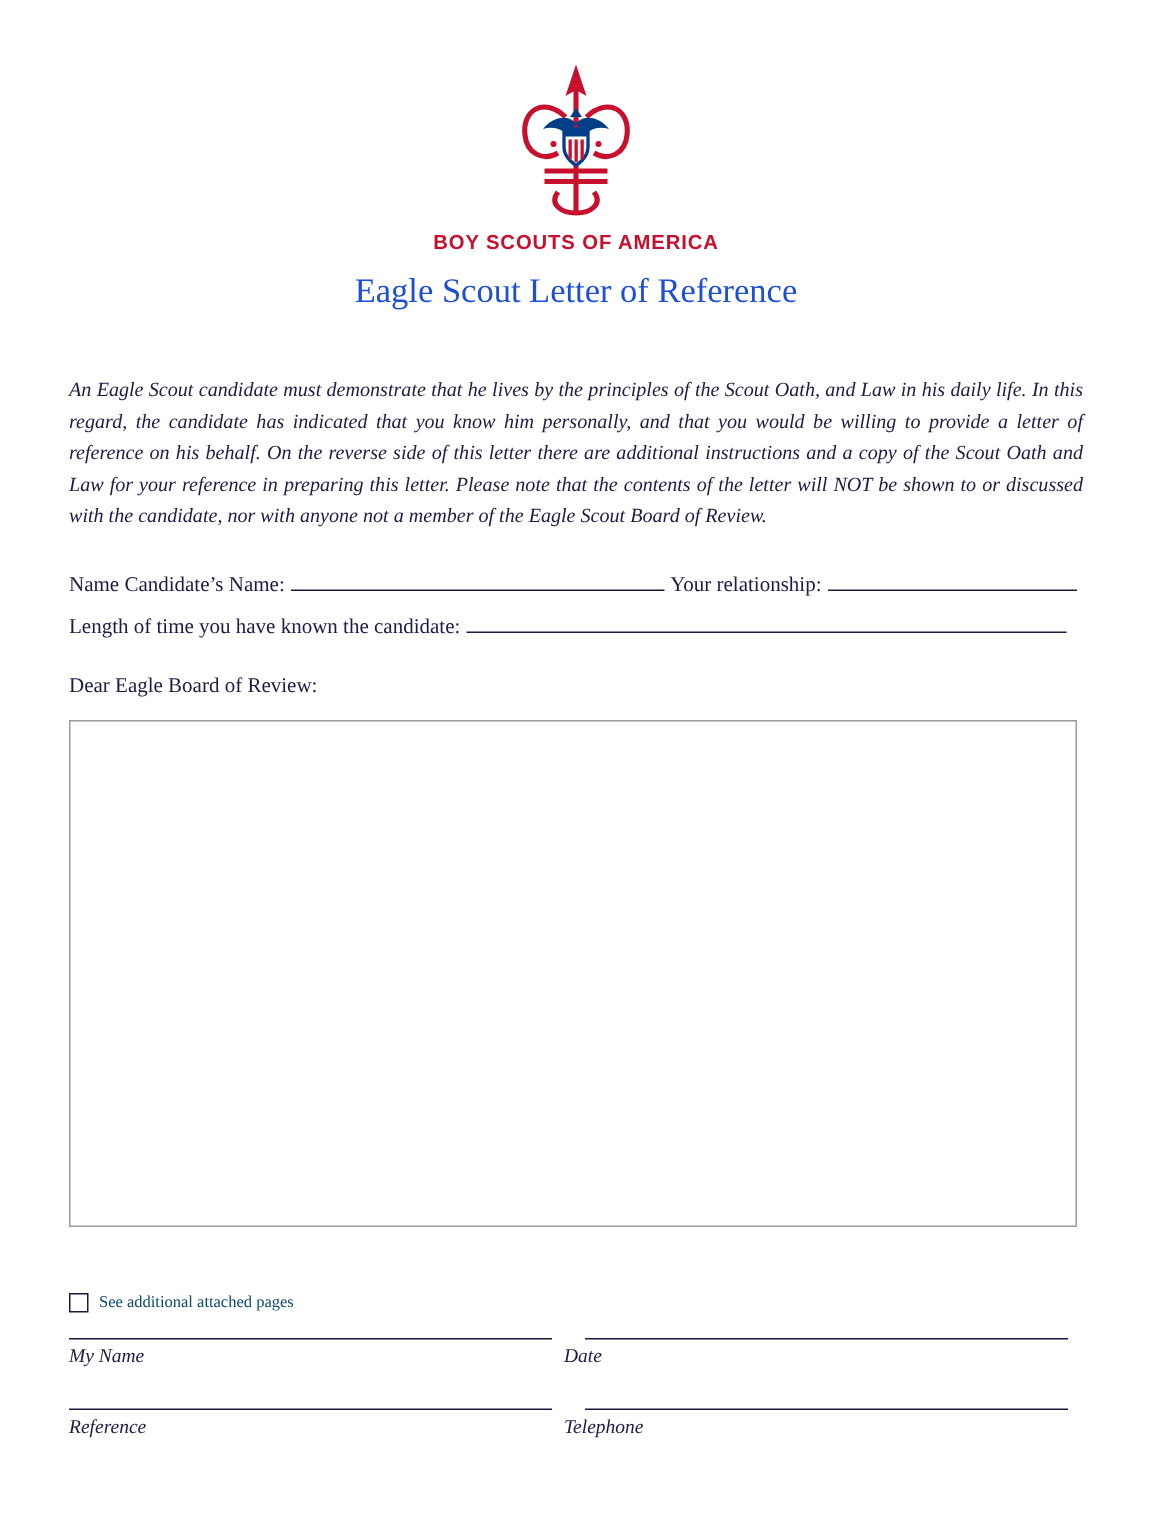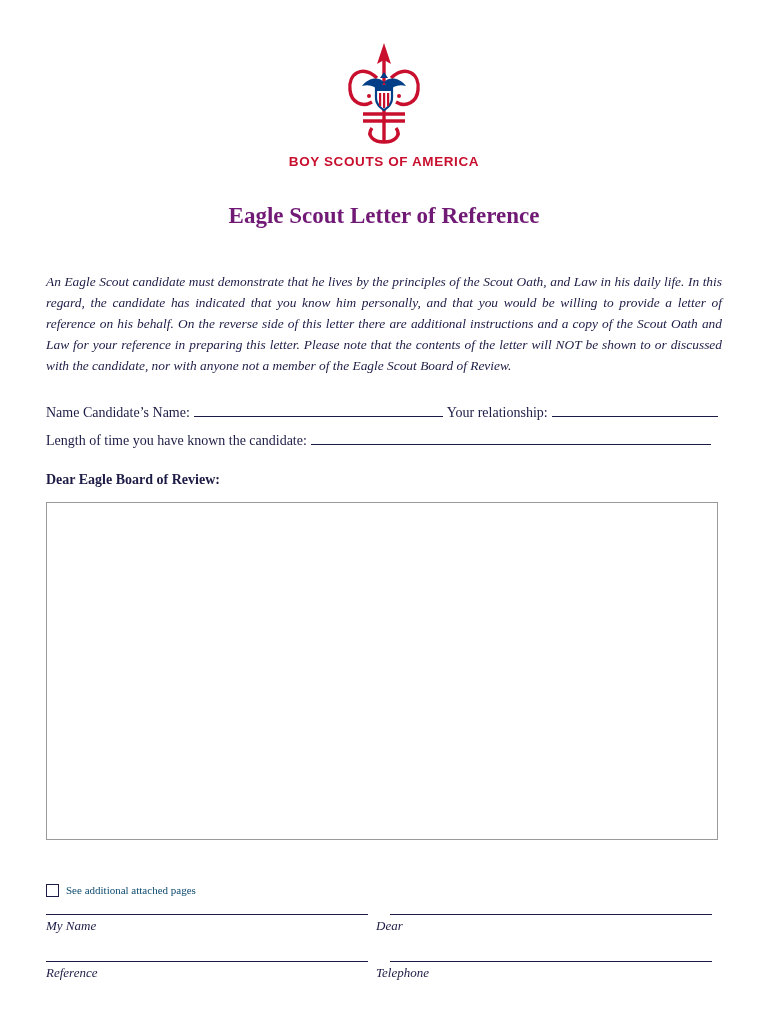--- a/index.html
+++ b/index.html
@@ -50,23 +50,23 @@
     font-weight: bold;
     letter-spacing: 0.6px;
     color: #c8102e;
   }
 
   
   .doc-title {
     text-align: center;
     font-family: "Liberation Serif", serif;
     font-size: 23px;
-    font-weight: bold;
-    color: #701a75;
-    margin-top: 34px;
+    font-weight: normal;
+    color: #1d4ed8;
+    margin-top: 12px;
     margin-bottom: 0;
   }
 
   
   .intro {
     margin-top: 43px;
     font-style: italic;
     font-size: 13.4px;
     line-height: 1.56;
     text-align: justify;
@@ -93,21 +93,21 @@
     margin: 0 4px;
   }
   .rule.r1 { width: 262px; }
   .rule.r2 { width: 175px; }
   .rule.r3 { width: 400px; }
 
   
   .salutation {
     margin-top: 16px;
     font-size: 14px;
-    font-weight: bold;
+    font-weight: normal;
     color: #1b1b45;
   }
 
   
   .letter-box {
     margin-top: 14px;
     width: 672px;
     height: 338px;
     border: 1px solid #9a9a9a;
     box-sizing: border-box;
@@ -233,21 +233,21 @@
       <span>See additional attached pages</span>
     </div>
 
     <div class="sig-block">
       <div class="sig-row">
         <span class="sig-rule"></span>
         <span class="sig-rule"></span>
       </div>
       <div class="sig-labels">
         <span class="sig-label left">My Name</span>
-        <span class="sig-label">Dear</span>
+        <span class="sig-label">Date</span>
       </div>
 
       <div class="sig-spacer"></div>
 
       <div class="sig-row">
         <span class="sig-rule"></span>
         <span class="sig-rule"></span>
       </div>
       <div class="sig-labels">
         <span class="sig-label left">Reference</span>

